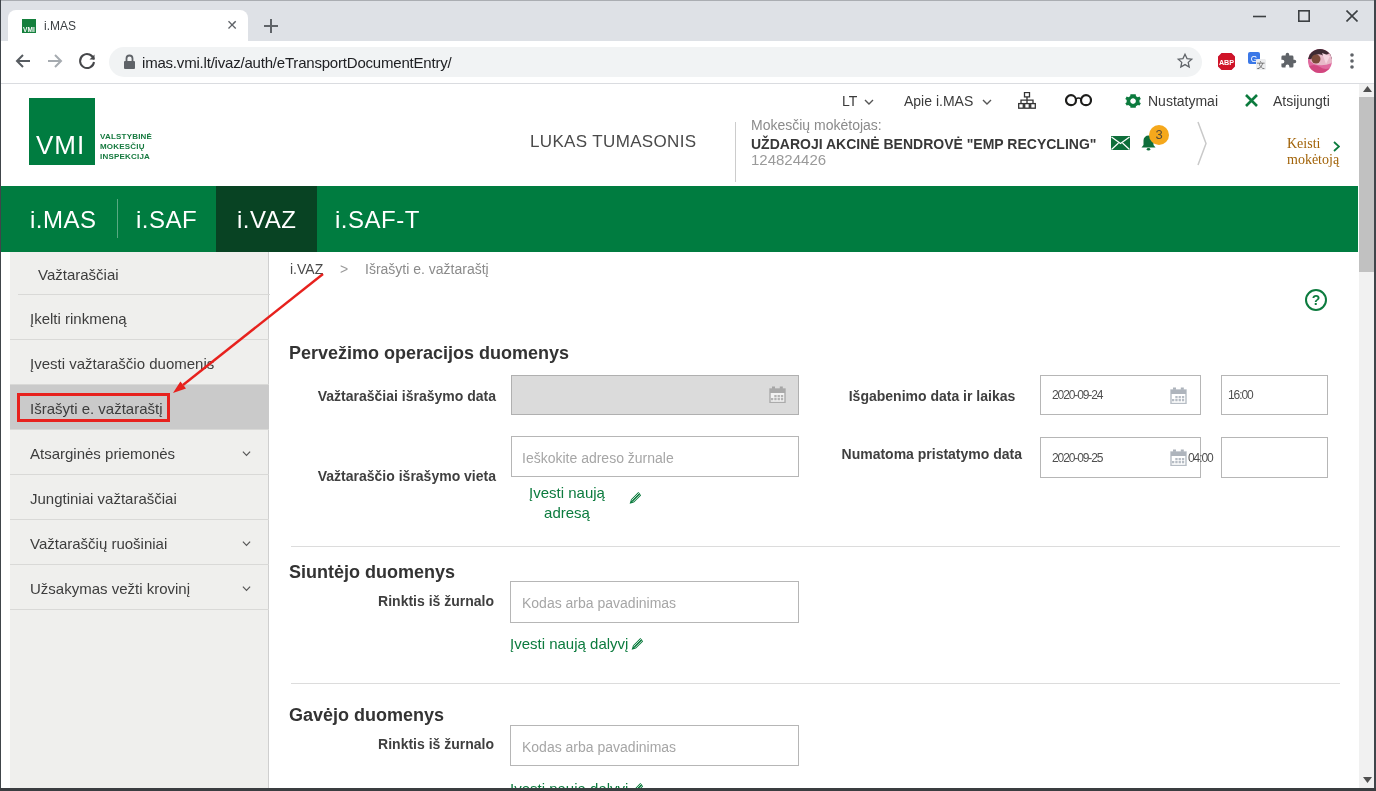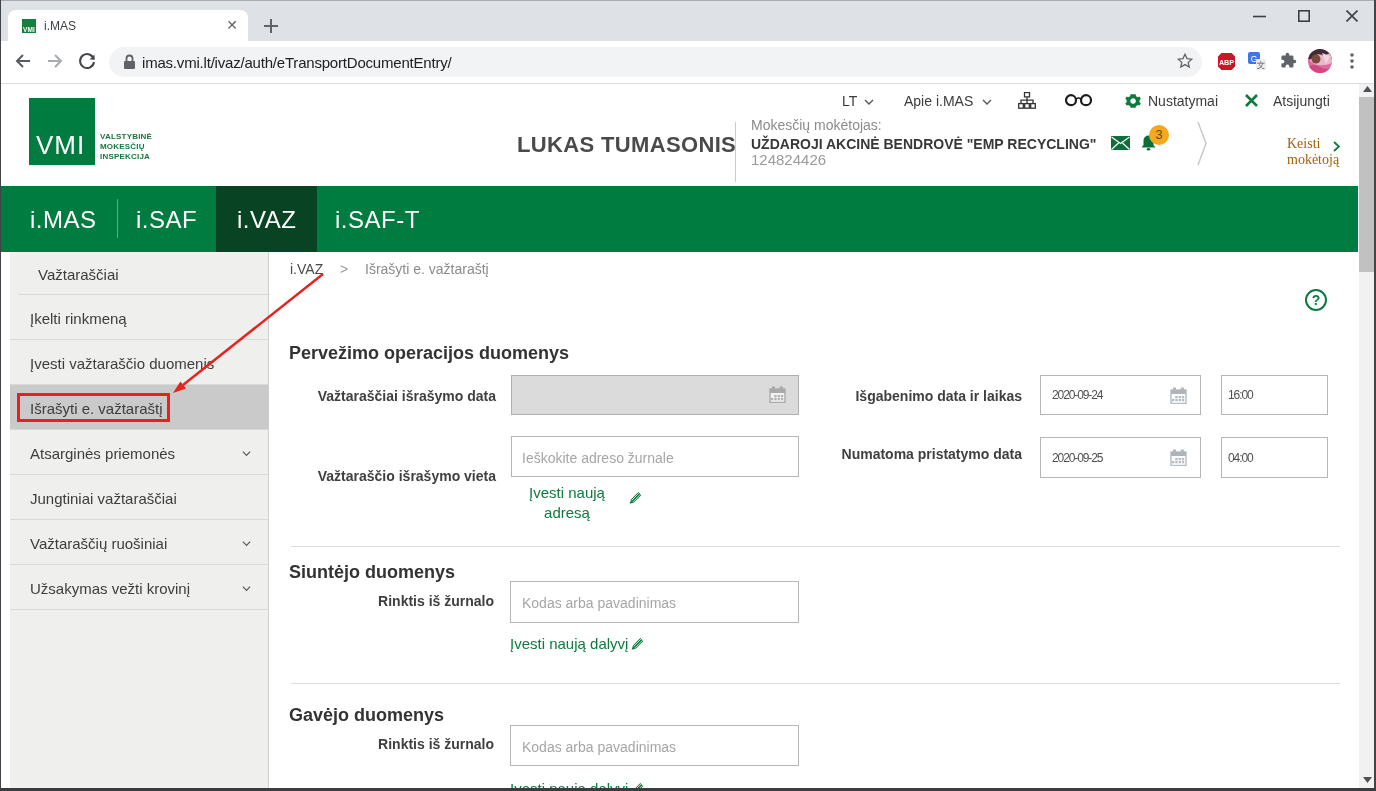--- a/index.html
+++ b/index.html
@@ -22,21 +22,21 @@
 #urlpill { left:109px; top:47px; width:1093px; height:30px; background:#f1f3f4;
   border-radius:15px; }
 #urltext { left:142px; top:54px; font-size:15px; color:#202124; letter-spacing:-0.2px; }
 
 
 #header { left:1px; top:84px; width:1357px; height:102px; background:#fff; }
 #logo { left:29px; top:98px; width:66px; height:67px; background:#007c40; }
 #logotxt { left:36px; top:130px; color:#fff; font-size:26px; letter-spacing:1px; font-weight:400;}
 #logosub { left:100px; top:132px; color:#15793e; font-size:8px; font-weight:bold;
   line-height:9.8px; letter-spacing:0.2px; }
-#username { left:517px; top:132px; font-size:22px; font-weight:bold; color:#4a4a4a; letter-spacing:0.35px; }
+#username { left:530px; top:132px; font-size:17px; font-weight:normal; color:#4a4a4a; letter-spacing:0.35px; }
 .topmenu { top:93px; font-size:14px; color:#3b3b3b; }
 #vsep1 { left:735px; top:122px; width:1px; height:60px; background:#cccccc; }
 #mokline1 { left:751px; top:117px; font-size:14px; color:#8b8b8b; }
 #mokline2 { left:751px; top:136px; font-size:14px; font-weight:bold; color:#383838; }
 #mokline3 { left:751px; top:151px; font-size:15px; color:#9a9a9a; }
 #keisti { left:1287px; top:136px; font-size:14px; color:#a16207;font-family:Liberation Serif, serif; }
 
 
 #nav { left:1px; top:186px; width:1357px; height:66px; background:#007c40; }
 .navitem { top:20px; font-size:24px; color:#fff; letter-spacing:0.5px; }
@@ -285,40 +285,40 @@
 
   <div class="abs" id="content">
     <div class="abs bc" style="left:20px;color:#4a4a4a;">i.VAZ</div>
     <div class="abs bc" style="left:70px;color:#9a9a9a;">&gt;</div>
     <div class="abs bc" style="left:95px;color:#8b8b8b;">Išrašyti e. važtaraštį</div>
     <div class="abs" id="help">?</div>
 
     <div class="abs sechead" style="top:91px;">Pervežimo operacijos duomenys</div>
     <div class="abs flabel" style="left:40px;top:136px;width:186px;">Važtaraščiai išrašymo data</div>
     <div class="abs inpdis" style="left:241px;top:123px;width:288px;height:40px;"></div>
-    <div class="abs flabel" style="left:572px;top:136px;width:180px;">Išgabenimo data ir laikas</div>
+    <div class="abs flabel" style="left:572px;top:136px;width:180px;text-align:center;">Išgabenimo data ir laikas</div>
     <div class="abs inp" style="left:770px;top:123px;width:161px;height:40px;"></div>
     <div class="abs val" style="left:782px;top:136px;">2020-09-24</div>
     <div class="abs inp" style="left:951px;top:123px;width:107px;height:40px;"></div>
     <div class="abs val" style="left:958px;top:136px;">16:00</div>
     <svg class="abs cal" style="left:499px;top:134px;">
         <use href="#calic2"></use>
       </svg>
     <svg class="abs cal" style="left:900px;top:135px;">
         <use href="#calic"></use>
       </svg>
 
     <div class="abs flabel" style="left:40px;top:216px;width:186px;">Važtaraščio išrašymo vieta</div>
     <div class="abs inp" style="left:241px;top:184px;width:288px;height:41px;"></div>
     <div class="abs ph" style="left:252px;top:198px;">Ieškokite adreso žurnale</div>
     <div class="abs flabel" style="left:552px;top:194px;width:200px;">Numatoma pristatymo data</div>
     <div class="abs inp" style="left:770px;top:185px;width:161px;height:41px;"></div>
     <div class="abs val" style="left:782px;top:199px;">2020-09-25</div>
     <div class="abs inp" style="left:951px;top:185px;width:107px;height:41px;"></div>
-    <div class="abs val" style="left:958px;top:199px;text-align:center;">04:00</div>
+    <div class="abs val" style="left:918px;top:199px;text-align:center;">04:00</div>
     <svg class="abs cal" style="left:900px;top:197px;">
         <use href="#calic"></use>
       </svg>
     <div class="abs glink" style="left:227px;top:231px;width:140px;text-align:center;line-height:20px;">Įvesti naują<br>adresą</div>
     <svg class="abs pen" style="left:357px;top:240px;">
         <use href="#penic"></use>
       </svg>
 
     <div class="abs divider" style="top:294px;"></div>
     <div class="abs sechead" style="top:310px;">Siuntėjo duomenys</div>

